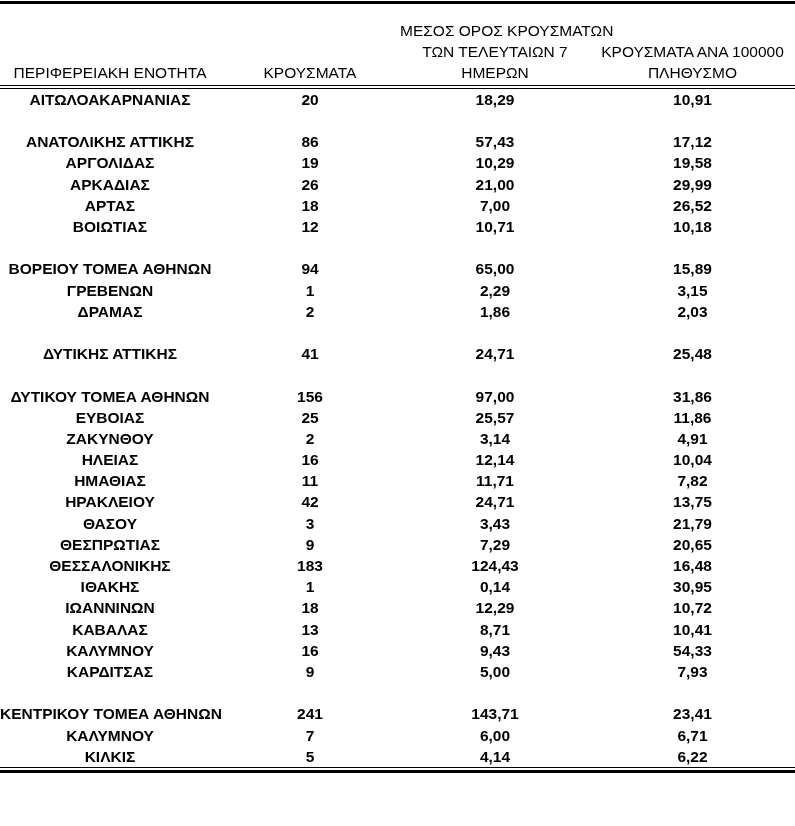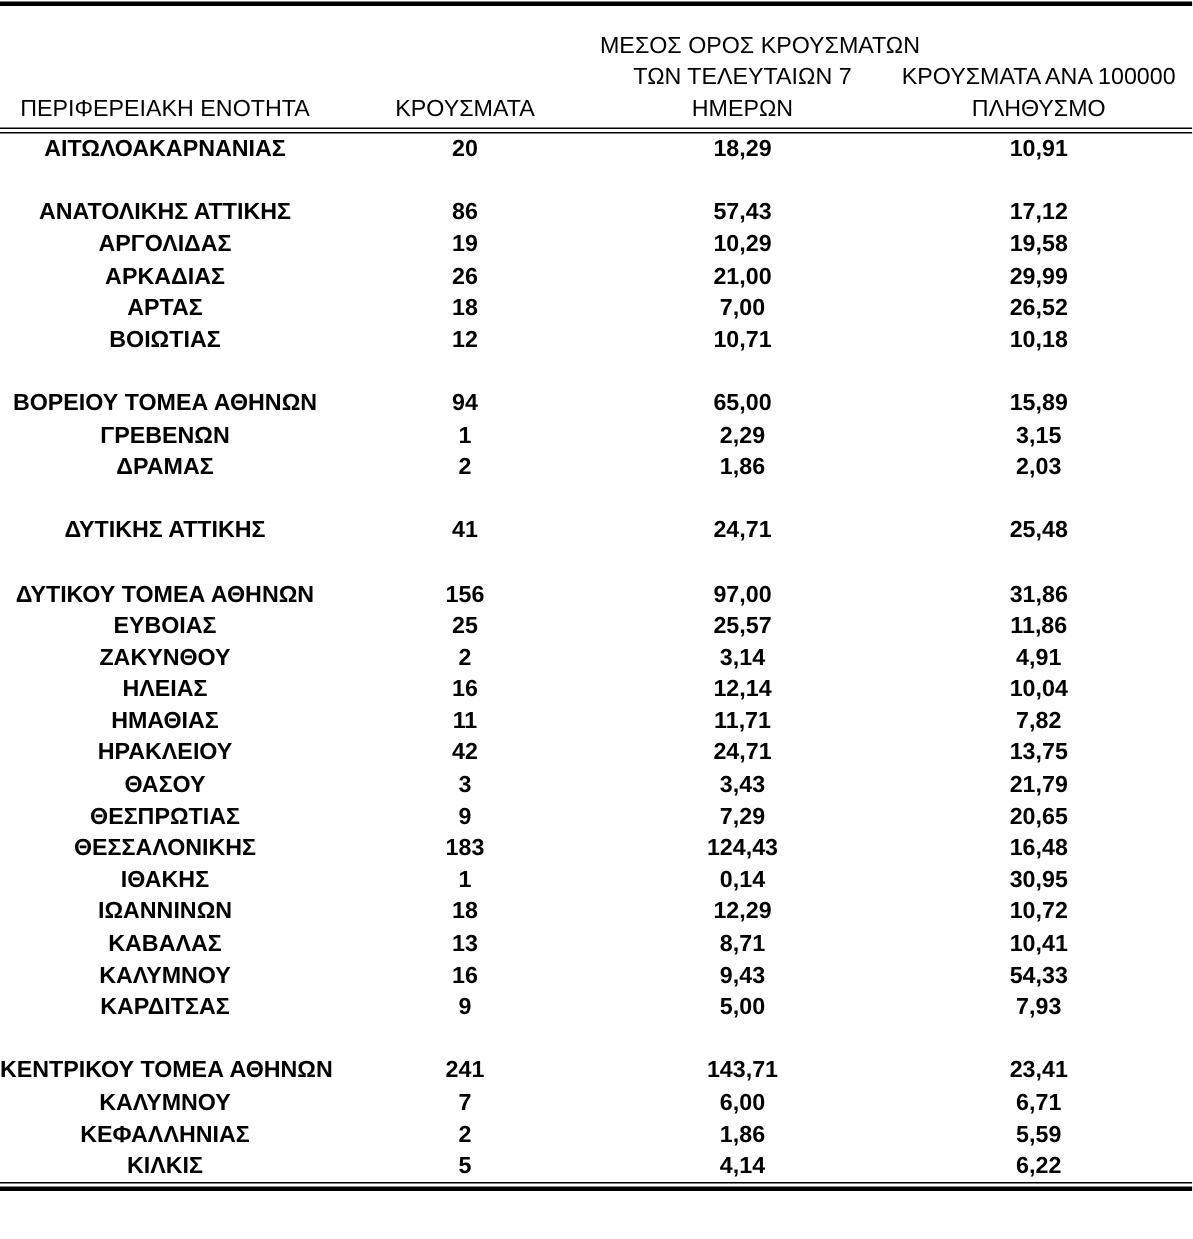--- a/index.html
+++ b/index.html
@@ -265,26 +265,20 @@
           <td>143,71</td>
           <td>23,41</td>
         </tr>
         <tr>
           <td>ΚΑΛΥΜΝΟΥ</td>
           <td>7</td>
           <td>6,00</td>
           <td>6,71</td>
         </tr>
         <tr>
-          <td>ΚΕΦΑΛΛΗΝΙΑΣ</td>
-          <td>2</td>
-          <td>1,86</td>
-          <td>5,59</td>
-        </tr>
-        <tr>
           <td>ΚΙΛΚΙΣ</td>
           <td>5</td>
           <td>4,14</td>
           <td>6,22</td>
         </tr>
       </tbody>
   </table>
 
   <div class="bottom-rule"></div>
 </div>

